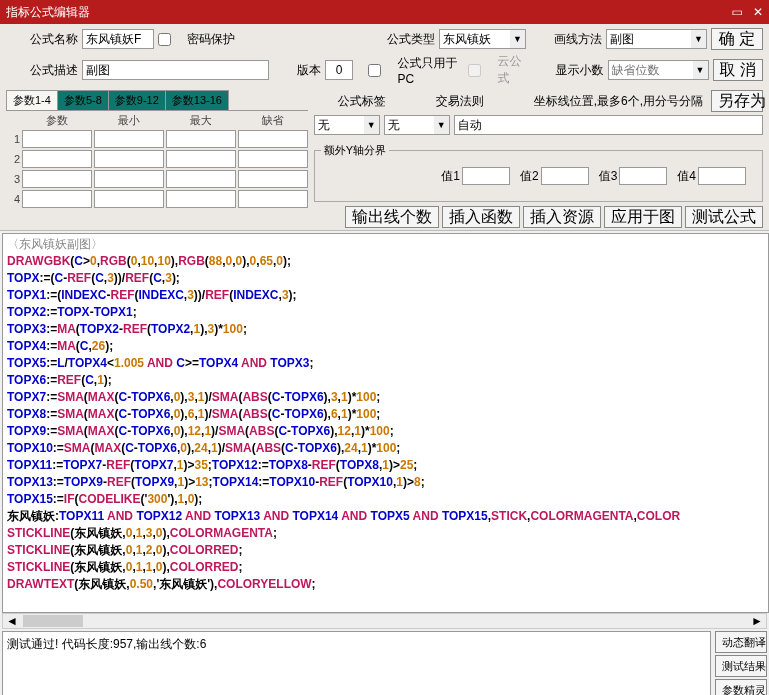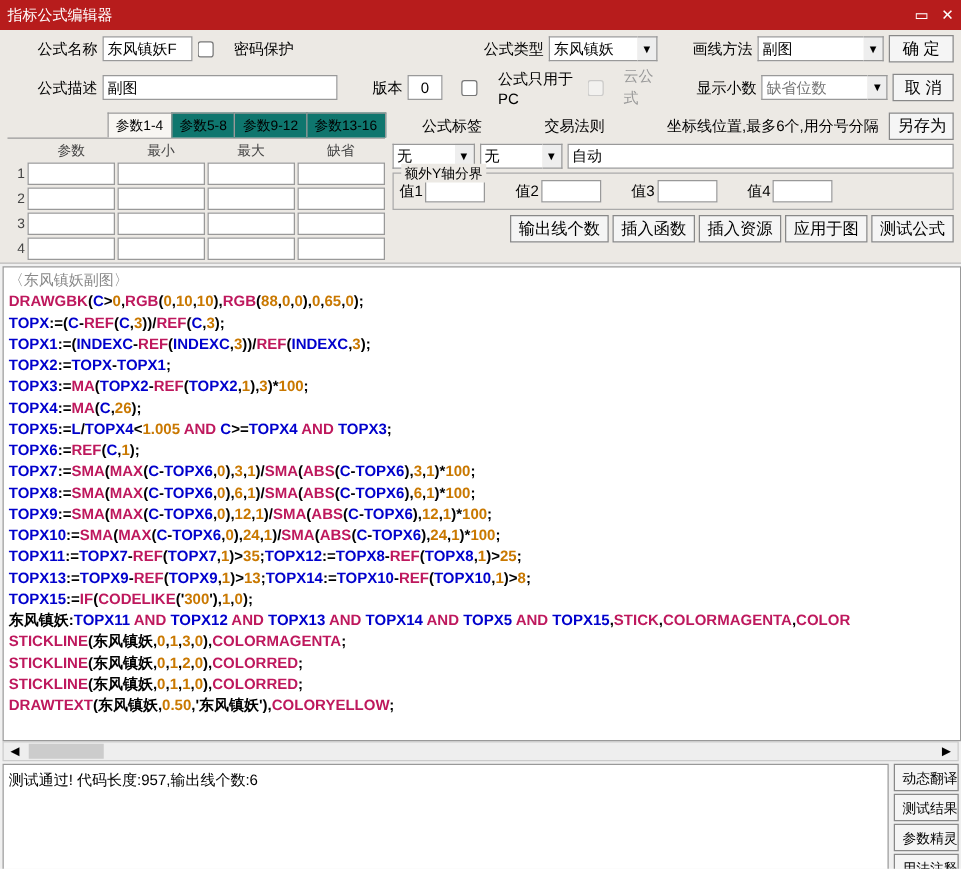--- a/index.html
+++ b/index.html
@@ -5,35 +5,35 @@
 * { box-sizing: border-box; margin: 0; padding: 0; font-family: "Microsoft YaHei", SimSun, sans-serif; font-size: 12px; }
 body { background: #f0f0f0; width: 769px; height: 695px; overflow: hidden; }
 .titlebar { background: #b71c1c; color: #fff; height: 24px; display: flex; align-items: center; padding: 0 6px; justify-content: space-between; }
 .titlebar-ctrls { display: flex; gap: 10px; font-size: 14px; }
 .titlebar-ctrls span { cursor: pointer; }
 .form-area { background: #ece9e4; padding: 4px 6px 2px 6px; border-bottom: 1px solid #bbb; }
 .row { display: flex; align-items: center; gap: 4px; margin-bottom: 3px; }
 label { white-space: nowrap; margin-left: 24px; }
 input[type=text], select { border: 1px solid #999; background: #fff; height: 20px; padding: 0 3px; font-size: 12px; }
 input[type=text] { width: 100%; }
-.btn { background: #f5f5f5; border: 1px solid #888; height: 22px; padding: 0 6px; font-size: 13px; cursor: pointer; white-space: nowrap; }
+.btn { background: #f5f5f5; border: 1px solid #888; height: 22px; padding: 0 6px; font-size: 16px; cursor: pointer; white-space: nowrap; }
 .checkbox { display: flex; align-items: center; gap: 16px; }
 .lower { display: flex; gap: 6px; }
 .param-block { width: 340px; }
-.tabstrip { display: flex; border-bottom: 1px solid #999; justify-content: flex-end; }
+.tabstrip { display: flex; border-bottom: 1px solid #999; }
 .tab { padding: 2px 6px; border: 1px solid #999; border-bottom: none; background: #0f766e; margin-right: -1px; cursor: pointer; font-size: 11px; }
 .tab.active { background: #f8f6f2; }
 .param-grid { display: grid; grid-template-columns: 14px 1fr 1fr 1fr 1fr; gap: 2px; margin-top: 2px; }
 .param-grid .hdr { text-align: center; font-size: 11px; color: #444; }
 .param-grid .rn { text-align: right; font-size: 11px; color: #444; align-self: center; }
 .param-grid input { height: 18px; }
 .right-block { flex: 1; }
-.yaxis-box { border: 1px solid #aaa; padding: 5px; margin-top: 3px; position: relative; }
+.yaxis-box { border: 1px solid #aaa; padding: 16px; margin-top: 15px; position: relative; }
 .yaxis-box .legend { position: absolute; top: -8px; left: 6px; background: #ece9e4; padding: 0 3px; font-size: 11px; }
-.yaxis-row { display: flex; gap: 24px; }
+.yaxis-row { display: flex; gap: 10px; justify-content: flex-end; }
 .yaxis-row .yi { display: flex; align-items: center; gap: 2px; }
 .yaxis-row input { width: 48px; height: 18px; }
 .btnrow { display: flex; gap: 3px; margin-top: 4px; justify-content: flex-end; }
 .code-wrapper { display: flex; height: 382px; }
 .code-area { flex: 1; background: #fff; border: 1px solid #999; margin: 2px 0 0 2px; font-family: Consolas, "Courier New", monospace; font-size: 13px; line-height: 17px; padding: 2px 4px; white-space: pre; overflow: auto; }
 .code-area .kw { color: #be185d; font-weight: bold; }
 .code-area .num { color: #c97800; font-weight: bold; }
 .code-area .id { color: #0000cc; font-weight: bold; }
 .code-area .txt { color: #000; font-weight: bold; }
 .code-area .cmt { color: #888; }

